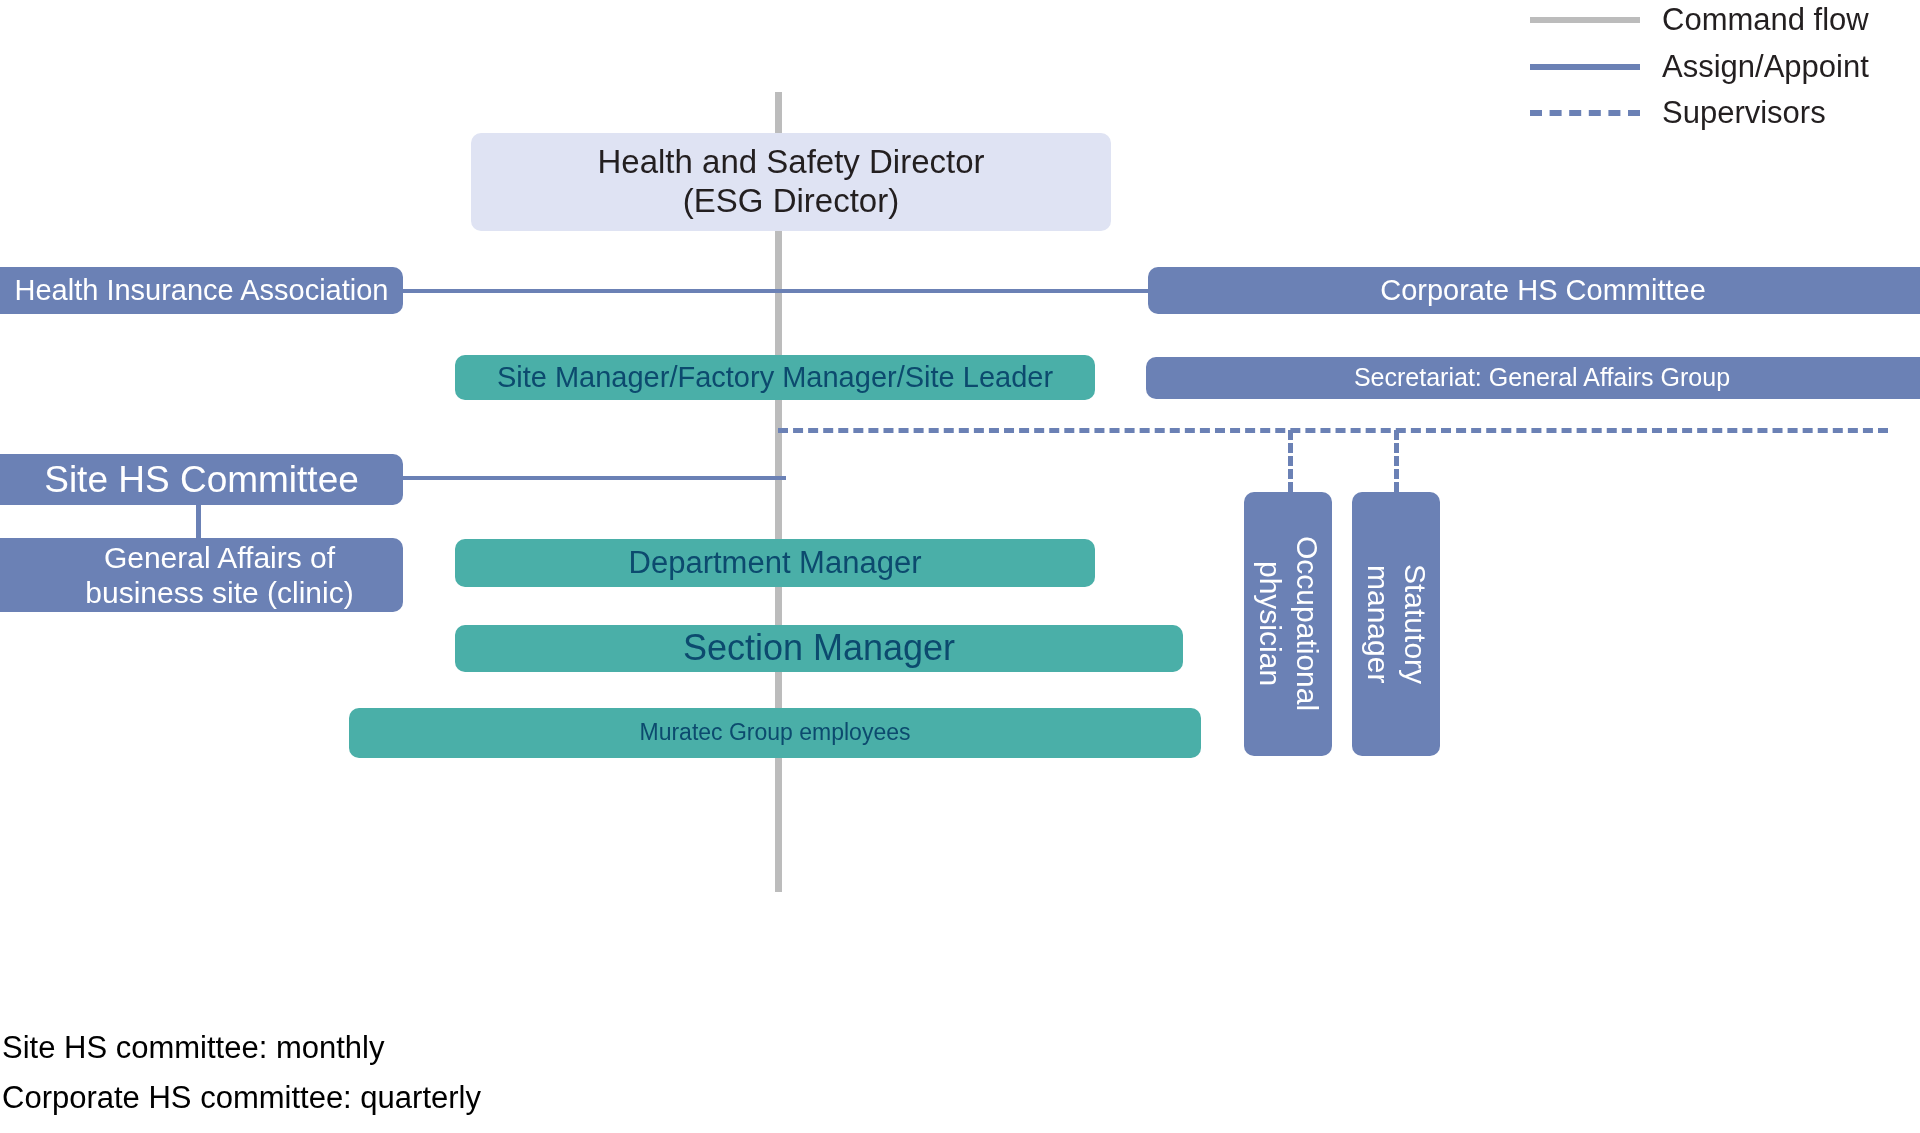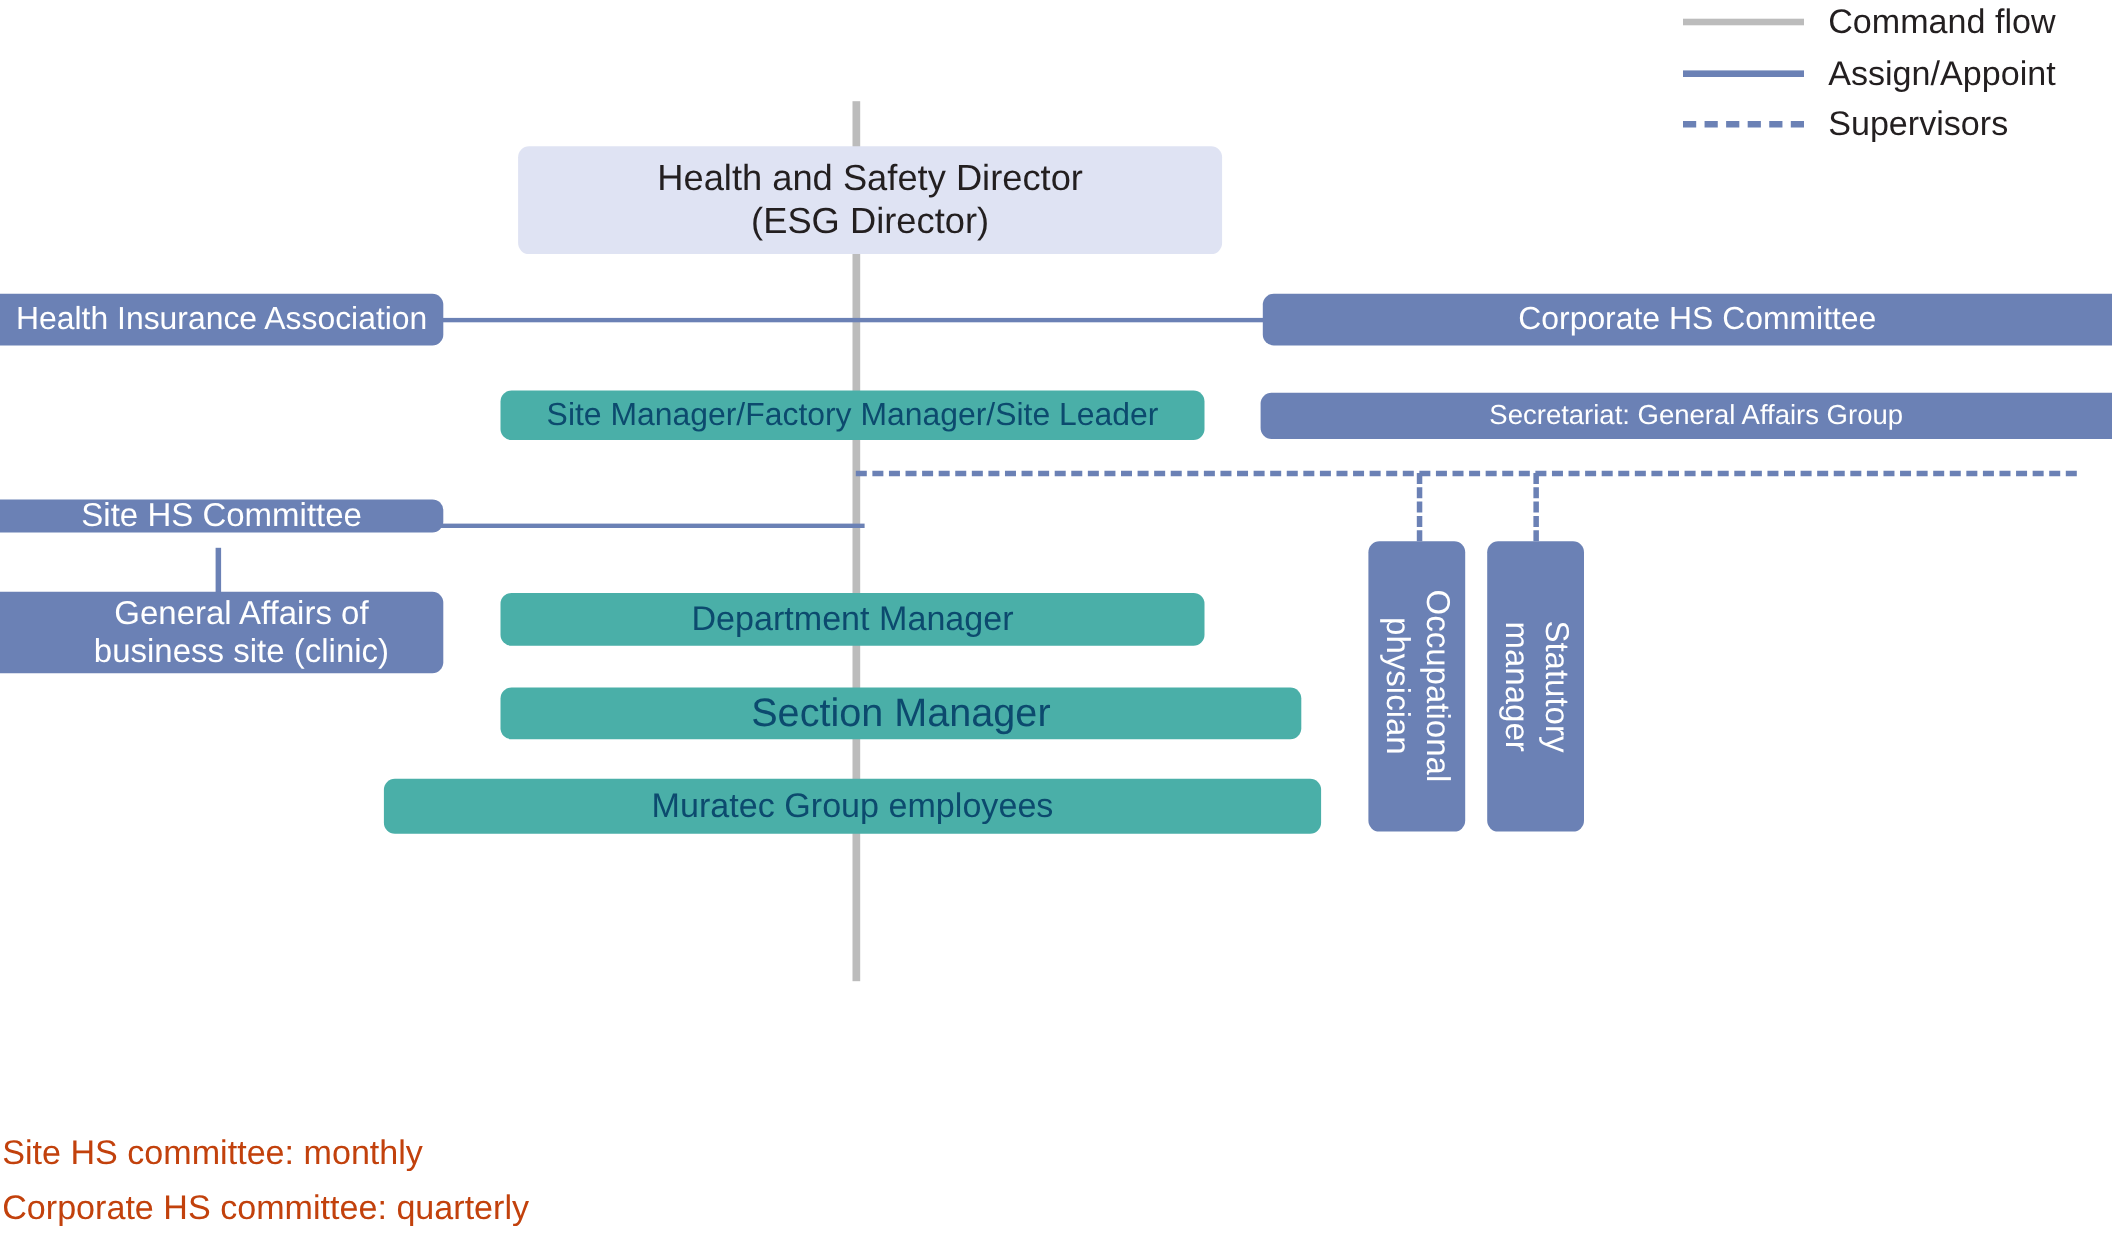--- a/index.html
+++ b/index.html
@@ -111,21 +111,21 @@
 
   
   #notes {
     position: absolute;
     left: 2px;
     top: 1030px;
     z-index: 8;
   }
   .note {
     font-size: 31px;
-    color: #c2410c;
+    color: #000000;
     margin-bottom: 14px;
     white-space: nowrap;
   }
 </style>
 </head>
 <body>
 
 <div id="canvas">
 
   <div class="line vgray" style="left:775px; top:92px; height:800px;"></div>
@@ -156,38 +156,38 @@
   </div>
 
   <div class="box teal" style="left:455px; top:355px; width:640px; height:45px; font-size:29px;">
     <span>Site Manager/Factory Manager/Site Leader</span>
   </div>
 
   <div class="box blue clip-right" style="left:1146px; top:357px; width:792px; height:42px; font-size:25px;">
     <span>Secretariat: General Affairs Group</span>
   </div>
 
-  <div class="box blue clip-left" style="left:0px; top:454px; width:403px; height:30px; font-size:30px;">
+  <div class="box blue clip-left" style="left:0px; top:454px; width:403px; height:51px; font-size:37px;">
     <span>Site HS Committee</span>
   </div>
 
   <div class="box blue clip-left" style="left:0px; top:538px; width:403px; height:74px; font-size:30px; flex-direction:column;padding-left:36px;">
     <span>General Affairs of</span>
     <span>business site (clinic)</span>
   </div>
 
   <div class="box teal" style="left:455px; top:539px; width:640px; height:48px; font-size:31px;">
     <span>Department Manager</span>
   </div>
 
   <div class="box teal" style="left:455px; top:625px; width:728px; height:47px; font-size:36px;">
     <span>Section Manager</span>
   </div>
 
-  <div class="box teal" style="left:349px; top:708px; width:852px; height:50px; font-size:31px;">
+  <div class="box teal" style="left:349px; top:708px; width:852px; height:50px; font-size:23px;">
     <span>Muratec Group employees</span>
   </div>
 
   <div class="box blue vertical" style="left:1244px; top:492px; width:88px; height:264px; font-size:30px;">
     <span>
       <span>Occupational</span>
       <br>
       <span>physician</span>
     </span>
   </div>

